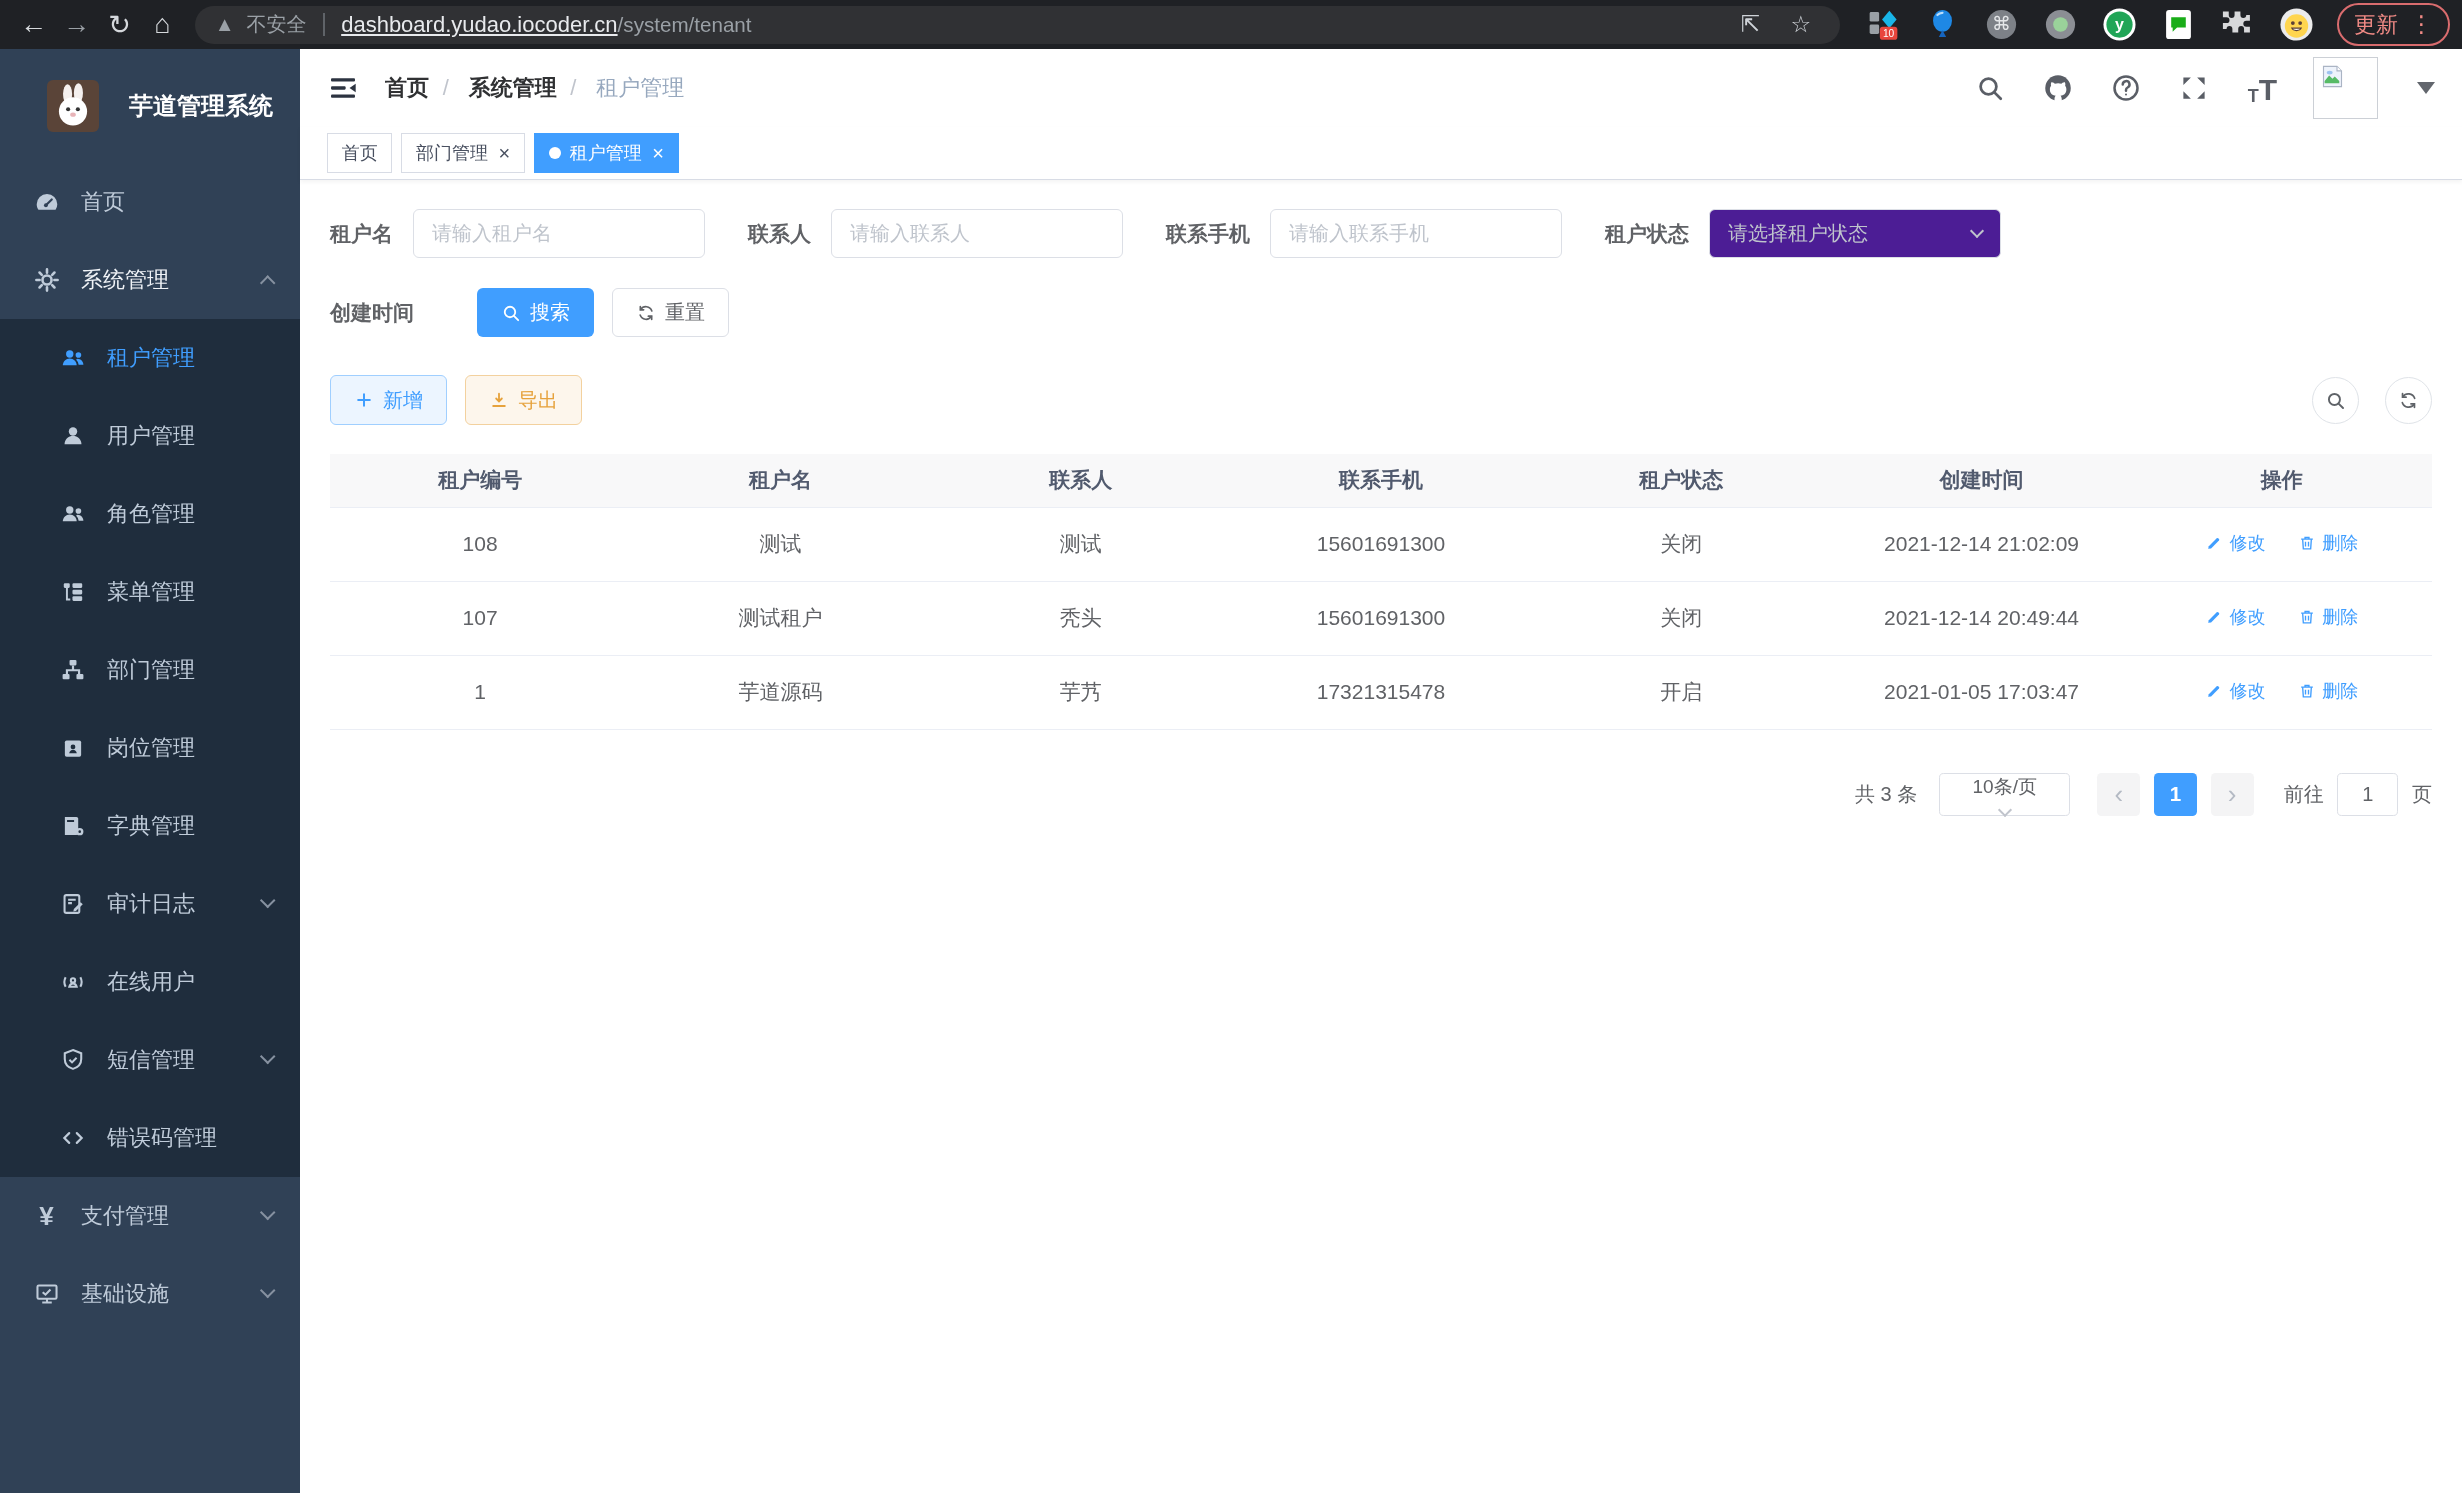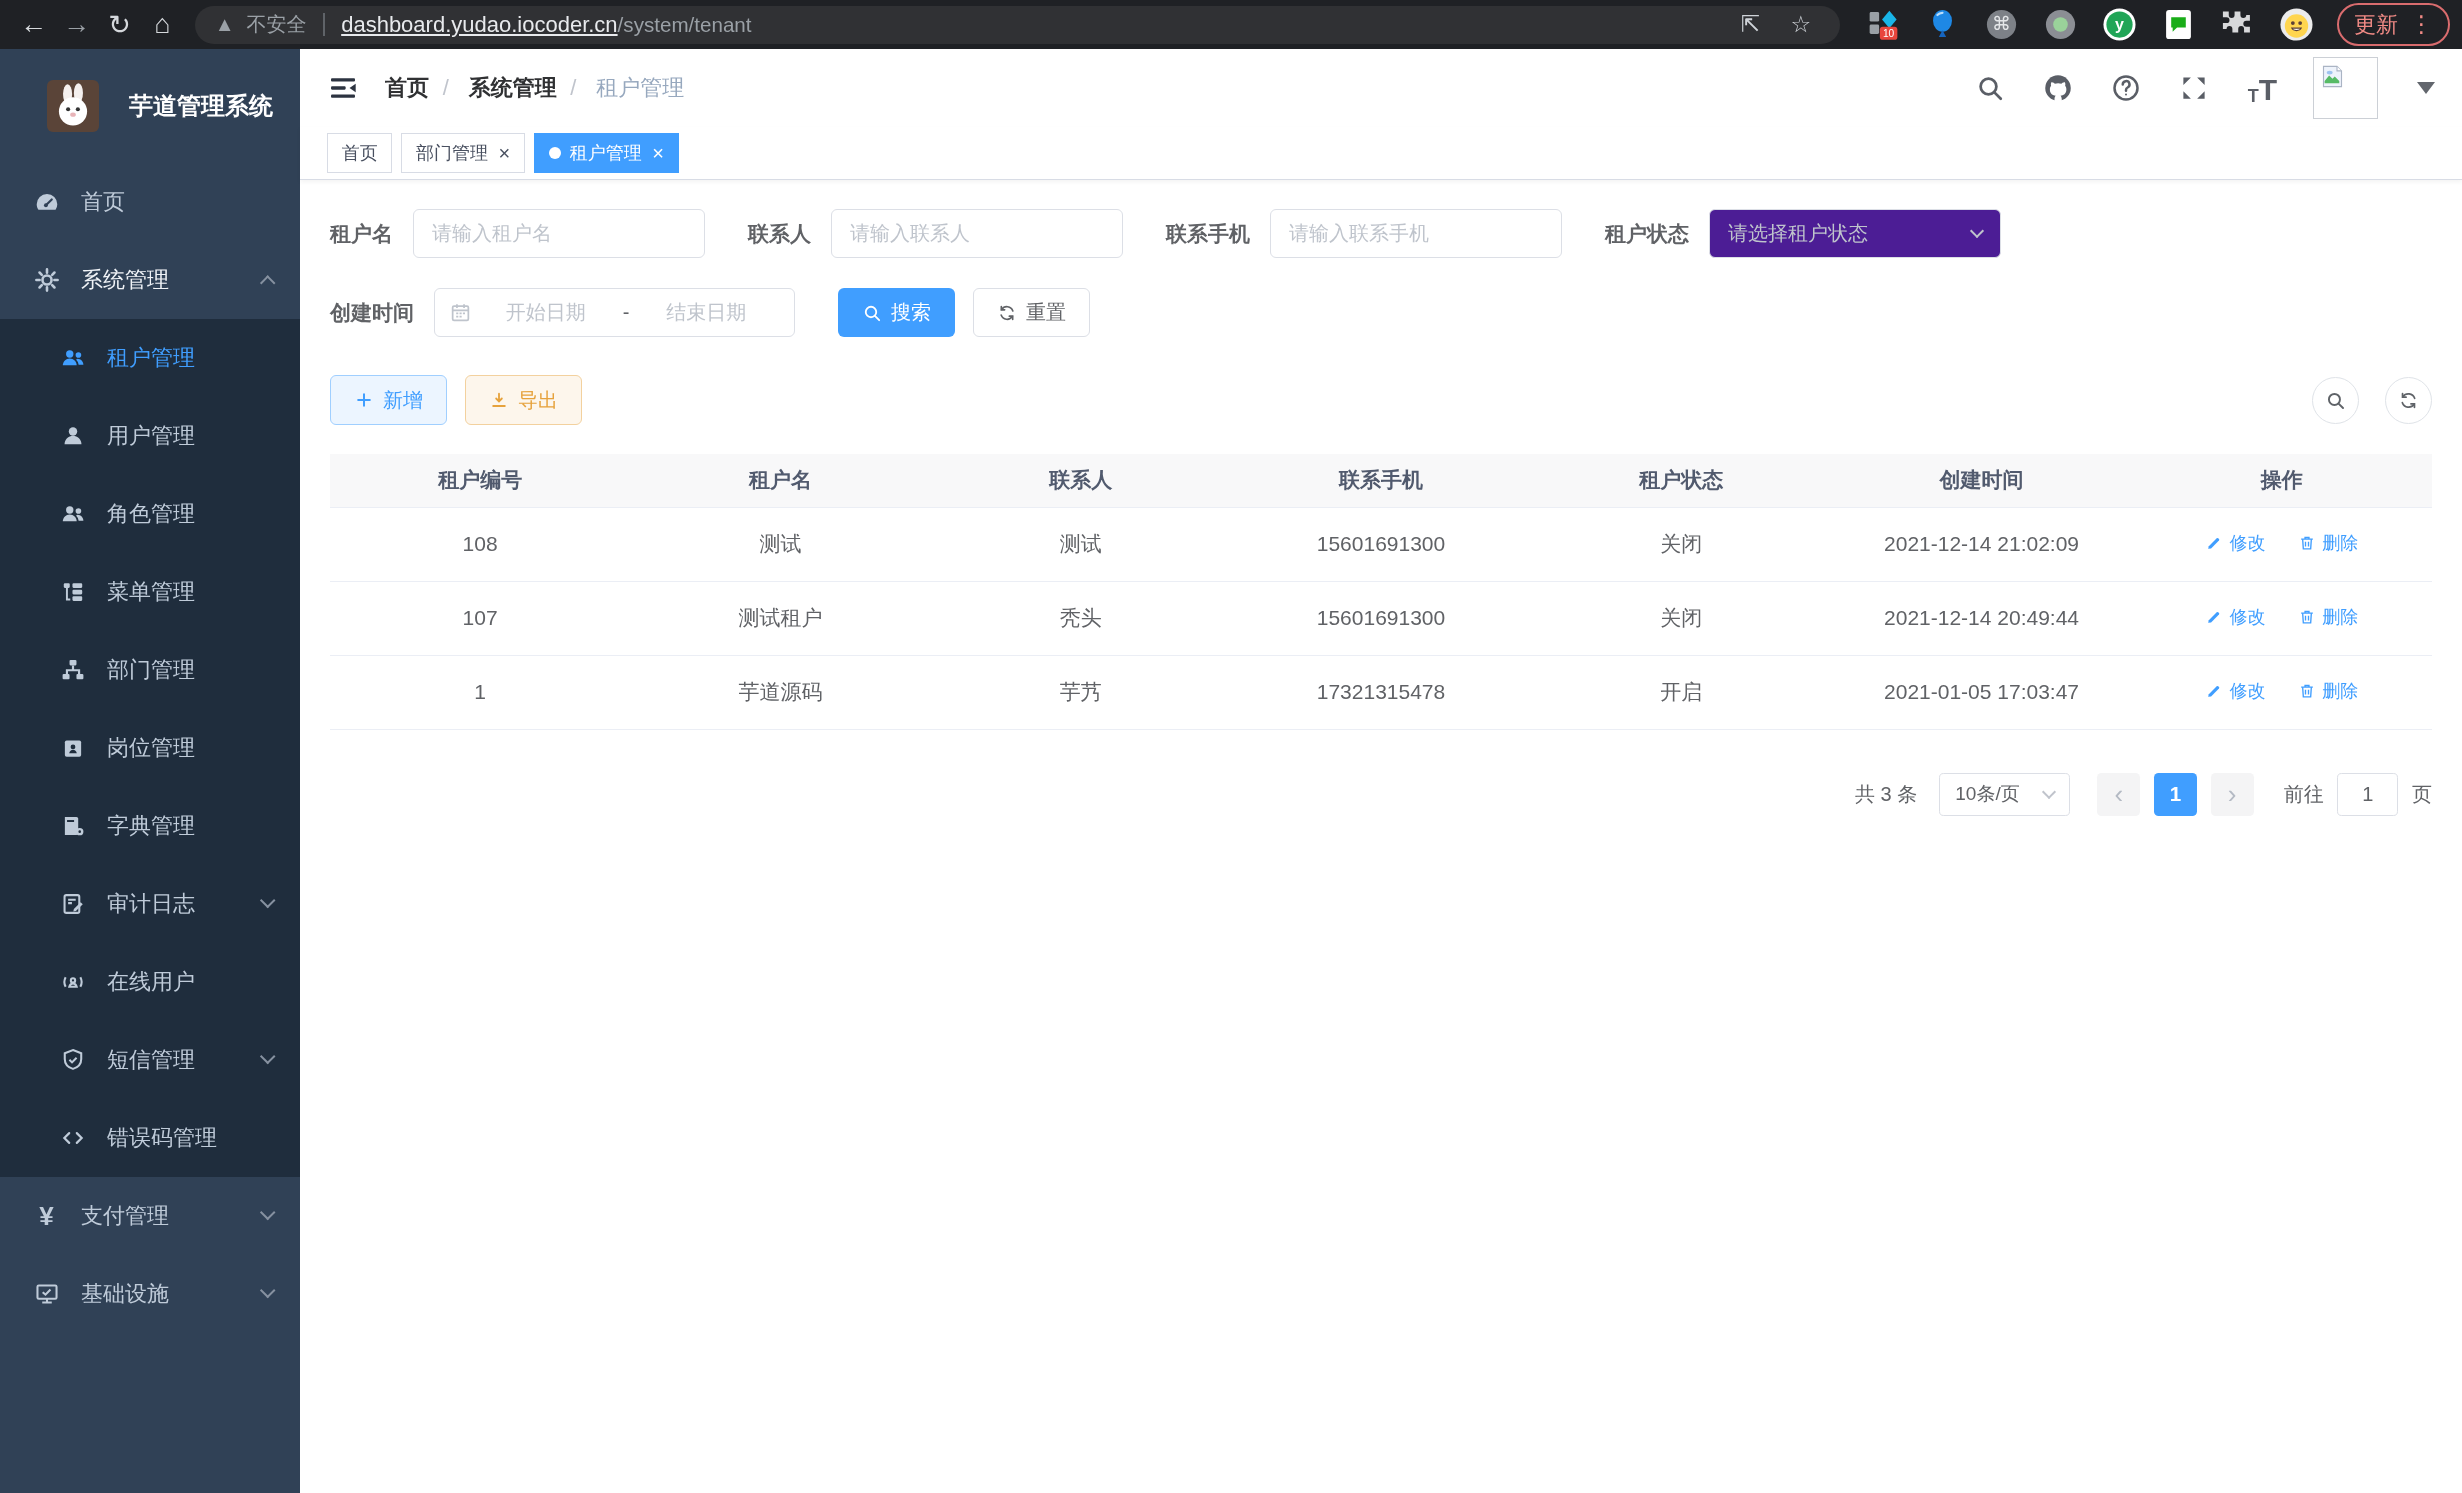--- a/index.html
+++ b/index.html
@@ -122,21 +122,21 @@
   .grid td { height:74px; font-size:21px; color:#606266; text-align:center; border-bottom:1.5px solid #ebeef5; }
   .op-link { color:#409eff; font-size:18px; text-decoration:none; display:inline-flex; align-items:center;
              gap:6px; cursor:pointer; }
   .op-link + .op-link { margin-left:27px; }
   .op-ic svg { width:18px; height:18px; display:block; }
 
   .pagination { margin-top:43px; display:flex; align-items:center; justify-content:flex-end;
                 font-size:20px; color:#606266; padding-bottom:30px; }
   .pg-total { margin-right:22px; }
   .pg-size { width:131px; height:43px; border:1.5px solid #dcdfe6; border-radius:4.6px; display:flex;
-             align-items:center; padding:0 15px; margin-right:27px; }
+             align-items:center; padding:0 15px; margin-right:27px;flex-direction:column; }
   .pg-size .sel-text { color:#606266; font-size:19px; }
   .pg-btn { width:43px; height:43px; border-radius:4.6px; background:#f4f4f5; color:#b4bac4;
             display:flex; align-items:center; justify-content:center; font-size:26px; cursor:pointer; }
   .pg-page { width:43px; height:43px; border-radius:4.6px; background:#409eff; color:#fff; font-weight:600;
              display:flex; align-items:center; justify-content:center; font-size:20.6px; margin:0 13.7px; cursor:pointer; }
   .pg-goto { margin-left:30px; }
   .pg-input { width:61px; height:43px; border:1.5px solid #dcdfe6; border-radius:4.6px; text-align:center;
               font-size:20px; color:#606266; margin:0 13.7px; outline:none;
               font-family:"Liberation Sans","DejaVu Sans",sans-serif; }
 </style>
@@ -510,30 +510,20 @@
           <div class="select">
             <span class="sel-text">请选择租户状态</span>
             <span class="sel-caret"></span>
           </div>
         </div>
       </div>
 
       <div class="filter-row">
         <div class="f-group" style="margin-right:0">
           <span class="f-label">创建时间</span>
-          <div class="date-range">
-            <span class="cal-ic"><svg viewBox="0 0 24 24" fill="none" stroke="currentColor" stroke-width="1.8">
-                  <rect x="3.8" y="5.4" width="16.4" height="14.8" rx="1.4"></rect>
-                  <path d="M3.8 9.8h16.4M8.3 3.4v3.8M15.7 3.4v3.8"></path>
-                  <path d="M7.5 13h2.2M11 13h2.2M14.5 13h2.2M7.5 16.4h2.2M11 16.4h2.2"></path>
-                </svg></span>
-            <span class="dr-text">开始日期</span>
-            <span class="dr-sep">-</span>
-            <span class="dr-text">结束日期</span>
-          </div>
         </div>
         <button class="btn btn-primary">
           <span style="display:flex">
               <svg viewBox="0 0 24 24" fill="none" stroke="currentColor" stroke-width="2.2" stroke-linecap="round">
                 <circle cx="10.8" cy="10.8" r="6.3"></circle>
                 <path d="M15.5 15.5L20.6 20.6"></path>
               </svg>
             </span>
           <span>搜索</span>
         </button>

